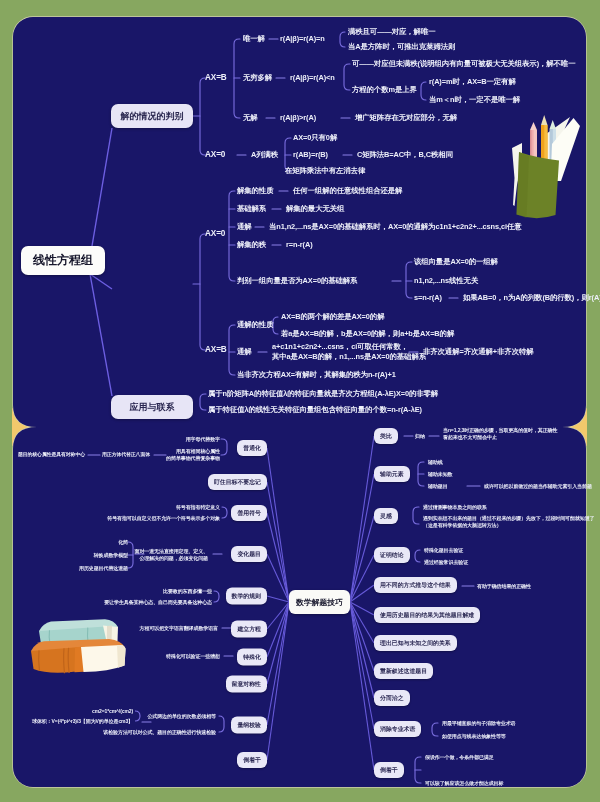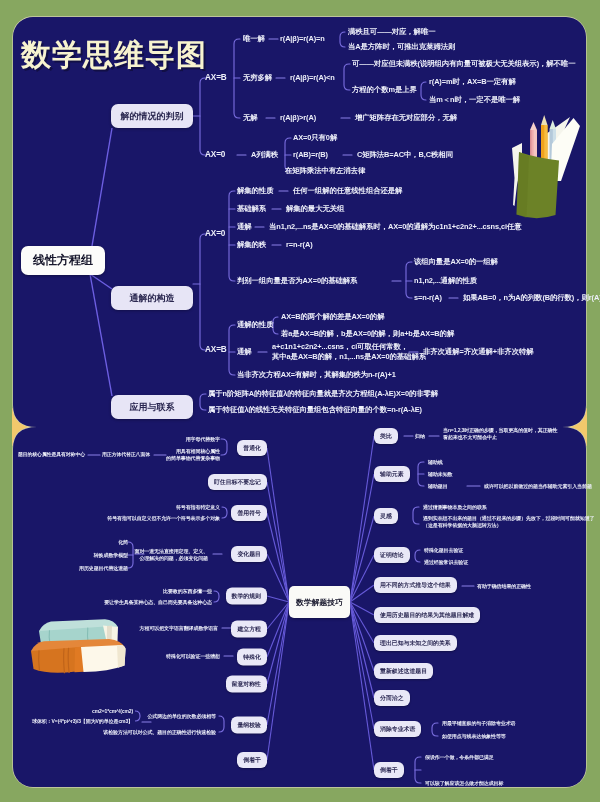--- a/index.html
+++ b/index.html
@@ -45,21 +45,20 @@
         <path id="slabA" d="M24 2 H555 a20 20 0 0 1 20 20 V390 q0 22 -24 22 H26 q-24 0 -24 -22 V22 a20 20 0 0 1 22 -20 Z"></path>
         <path id="slabB" d="M26 412 H551 q24 0 24 22 V752 a20 20 0 0 1 -20 20 H22 a20 20 0 0 1 -20 -20 V434 q0 -22 24 -22 Z"></path>
       </defs>
       <path d="M1 393 L36 412 L1 431 Z" fill="#f2c96c"></path>
       <path d="M576 393 L541 412 L576 431 Z" fill="#f2c96c"></path>
       <use href="#slabA" fill="none" stroke="#cfcfae" stroke-width="1.3"></use>
       <use href="#slabB" fill="none" stroke="#cfcfae" stroke-width="1.3"></use>
       <use href="#slabA" fill="#191668" stroke="none"></use>
       <use href="#slabB" fill="#191668" stroke="none"></use>
     </svg>
-    <div class="ttl">数学思维导图</div>
 
     <svg class="edges" id="edges1">
         <path d="M79 229 L99 111" stroke="#6d5fe2" stroke-width="1.4" fill="none"></path>
         <path d="M77 257 L99 272" stroke="#6d5fe2" stroke-width="1.4" fill="none"></path>
         <path d="M77 257 L99 379" stroke="#6d5fe2" stroke-width="1.4" fill="none"></path>
         <path d="M180 99 H187" stroke="#7b6fe0" stroke-width="1.1" stroke-linecap="round"></path>
         <path d="M193 61 H192 Q187 61 187 66 V133 Q187 138 192 138 H193" fill="none" stroke="#7b6fe0" stroke-width="1.1" stroke-linecap="round"></path>
         <path d="M227 22 H226 Q221 22 221 27 V96 Q221 101 226 101 H227" fill="none" stroke="#7b6fe0" stroke-width="1.1" stroke-linecap="round"></path>
         <path d="M221 61 H227" stroke="#7b6fe0" stroke-width="1.1" stroke-linecap="round"></path>
         <path d="M256 22 H265" stroke="#8b80e8" stroke-width="1.1" stroke-linecap="round"></path>
@@ -95,23 +94,20 @@
         <path d="M193 377 H192 Q187 377 187 382 V388 Q187 393 192 393 H193" fill="none" stroke="#7b6fe0" stroke-width="1.1" stroke-linecap="round"></path>
       </svg>
 
     <div class="n-root" style="left:8px;top:229px;width:84px;height:29px;">
       <span>线性方程组</span>
     </div>
 
     <div class="n-l2" style="left:98px;top:87px;width:82px;height:24px;">
       <span>解的情况的判别</span>
     </div>
-    <div class="n-l2" style="left:98px;top:269px;width:82px;height:24px;">
-      <span>通解的构造</span>
-    </div>
     <div class="n-l2" style="left:98px;top:378px;width:82px;height:24px;">
       <span>应用与联系</span>
     </div>
 
     <div id="map1-texts">
         <div class="tx c" style="left: 192px; top: 61px; font-size: 8.2px;">AX=B</div>
         <div class="tx c" style="left: 192px; top: 138px; font-size: 8.2px;">AX=0</div>
         <div class="tx c" style="left: 230px; top: 22px;">唯一解</div>
         <div class="tx c" style="left: 267px; top: 22px;">r(A|β)=r(A)=n</div>
         <div class="tx c" style="left: 335px; top: 15px;">满秩且可——对应，解唯一</div>
@@ -135,21 +131,21 @@
         <div class="tx c" style="left: 224px; top: 174px;">解集的性质</div>
         <div class="tx c" style="left: 280px; top: 174px;">任何一组解的任意线性组合还是解</div>
         <div class="tx c" style="left: 224px; top: 192px; text-align: center;">基础解系</div>
         <div class="tx c" style="left: 273px; top: 192px;">解集的最大无关组</div>
         <div class="tx c" style="left: 224px; top: 210px;">通解</div>
         <div class="tx c" style="left: 256px; top: 210px;">当n1,n2,...ns是AX=0的基础解系时，AX=0的通解为c1n1+c2n2+...csns,ci任意</div>
         <div class="tx c" style="left: 224px; top: 228px;">解集的秩</div>
         <div class="tx c" style="left: 273px; top: 228px;">r=n-r(A)</div>
         <div class="tx c" style="left: 224px; top: 264px;">判别一组向量是否为AX=0的基础解系</div>
         <div class="tx c" style="left: 401px; top: 245px;">该组向量是AX=0的一组解</div>
-        <div class="tx c" style="left: 401px; top: 264px;">n1,n2,...通解的性质</div>
+        <div class="tx c" style="left: 401px; top: 264px;">n1,n2,...ns线性无关</div>
         <div class="tx c" style="left: 401px; top: 281px;">s=n-r(A)</div>
         <div class="tx c" style="left: 450px; top: 281px;">如果AB=0，n为A的列数(B的行数)，则r(A)+r(B)&lt;=n</div>
         <div class="tx c" style="left: 224px; top: 308px;">通解的性质</div>
         <div class="tx c" style="left: 268px; top: 300px;">AX=B的两个解的差是AX=0的解</div>
         <div class="tx c" style="left: 268px; top: 317px;">若a是AX=B的解，b是AX=0的解，则a+b是AX=B的解</div>
         <div class="tx c" style="left: 224px; top: 335px;">通解</div>
         <div class="tx c" style="left: 259px; top: 330px;">a+c1n1+c2n2+...csns，ci可取任何常数，</div>
         <div class="tx c" style="left: 259px; top: 340px;">其中a是AX=B的解，n1,...ns是AX=0的基础解系</div>
         <div class="tx c" style="left: 410px; top: 335px;">非齐次通解=齐次通解+非齐次特解</div>
         <div class="tx c" style="left: 224px; top: 358px;">当非齐次方程AX=有解时，其解集的秩为n-r(A)+1</div>
@@ -199,21 +195,21 @@
         <path d="M405 457 H411" stroke="#7b6fe0" stroke-width="1.1" stroke-linecap="round"></path>
         <path d="M454 469 H467" stroke="#8b80e8" stroke-width="1.1" stroke-linecap="round"></path>
         <path d="M406 490 H405 Q400 490 400 495 V502 Q400 507 405 507 H406" fill="none" stroke="#7b6fe0" stroke-width="1.1" stroke-linecap="round"></path>
         <path d="M407 533 H407 Q402 533 402 538 V540 Q402 545 407 545 H407" fill="none" stroke="#7b6fe0" stroke-width="1.1" stroke-linecap="round"></path>
         <path d="M449 569 H461" stroke="#8b80e8" stroke-width="1.1" stroke-linecap="round"></path>
         <path d="M425 706 H424 Q419 706 419 711 V714 Q419 719 424 719 H425" fill="none" stroke="#7b6fe0" stroke-width="1.1" stroke-linecap="round"></path>
         <path d="M408 740 H407 Q402 740 402 745 V761 Q402 766 407 766 H408" fill="none" stroke="#7b6fe0" stroke-width="1.1" stroke-linecap="round"></path>
         <path d="M402 753 H408" stroke="#7b6fe0" stroke-width="1.1" stroke-linecap="round"></path>
       </svg>
     <div id="map2-nodes">
-        <div class="n-m2c" style="left: 276px; top: 585px; width: 61px; height: 32px;">
+        <div class="n-m2c" style="left: 276px; top: 585px; width: 61px; height: 24px; border-radius: 6px;">
           <span>数学解题技巧</span>
         </div>
         <div class="n-m2 r" style="right: 319px; top: 431px; padding: 0px 6px; height: 16px;">
           <span>普通化</span>
         </div>
         <div class="n-m2 r" style="right: 319px; top: 465px; padding: 0px 6px; height: 16px;">
           <span>盯住目标不要忘记</span>
         </div>
         <div class="n-m2 r" style="right: 319px; top: 496px; padding: 0px 6px; height: 16px;">
           <span>善用符号</span>

